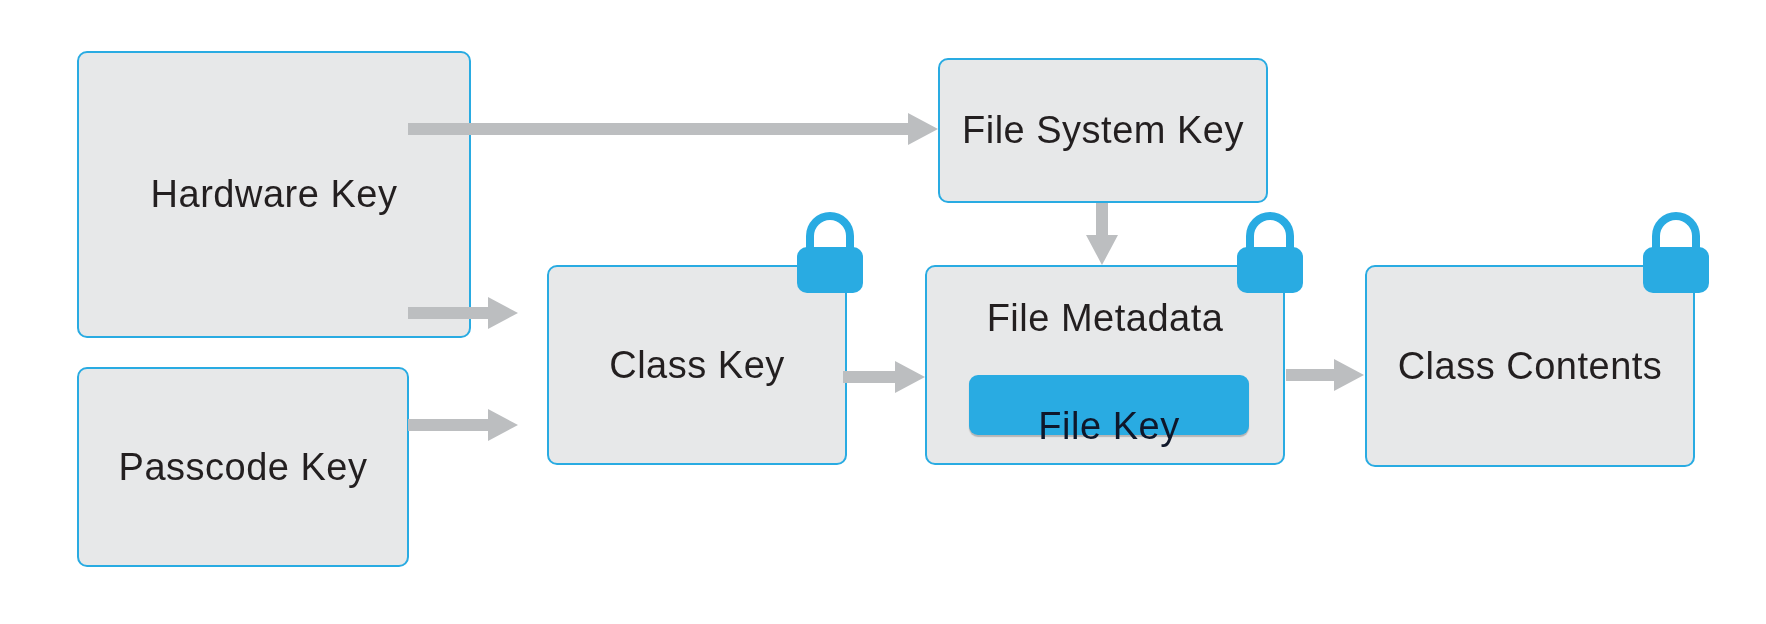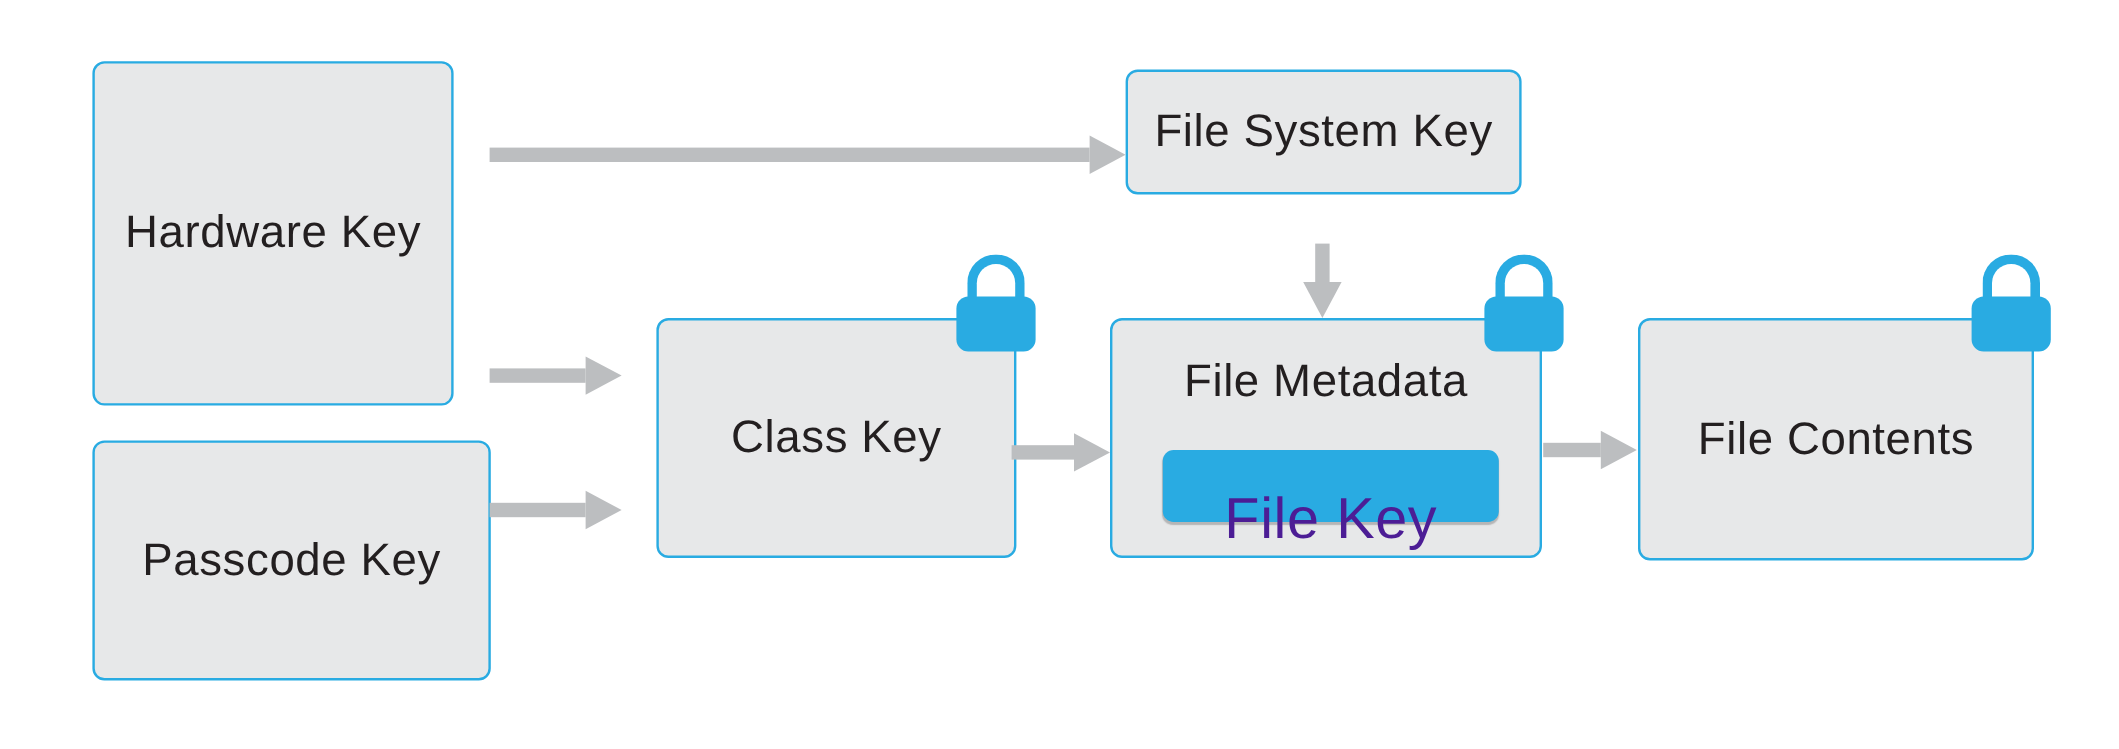--- a/index.html
+++ b/index.html
@@ -28,43 +28,43 @@
     display:flex;
     align-items:center;
     justify-content:center;
   }
   .node .label{
     font-size:38px;
     color:var(--ink);
     letter-spacing:0.5px;
     white-space:nowrap;
   }
-  .hardware-key   {left:77px;  top:51px;  width:301px; height:287px;}
+  .hardware-key   {left:77px;  top:51px;  width:394px; height:287px;}
   .passcode-key   {left:77px;  top:367px; width:332px; height:200px;}
   .class-key      {left:547px; top:265px; width:300px; height:200px;}
-  .file-system-key{left:938px; top:58px;  width:330px; height:104px;}
+  .file-system-key{left:938px; top:58px;  width:330px; height:145px;}
   .file-contents  {left:1365px;top:265px; width:330px; height:202px;}
 
   .file-metadata  {left:925px; top:265px; width:360px; height:200px; display:block;text-decoration:underline;}
   .file-metadata .label{
     position:absolute; left:0; right:0; top:30px;
     text-align:center;
   }
   .file-key-btn{
     position:absolute;
     left:42px; top:108px;
     width:280px; height:60px;
     background:var(--blue);
     border-radius:9px;
     box-shadow:0 2px 1px rgba(35,31,32,0.25);
     display:flex; align-items:center; justify-content:center;
   }
   .file-key-btn .label{
-    color:#4c1d95;
-    font-size:48px;
+    color:#0f172a;
+    font-size:38px;
   }
 
   
   .lock{position:absolute;width:66px;height:81px;}
   .lock .shackle{
     position:absolute; top:0; left:9px;
     width:32px; height:36px;
     border:8px solid var(--blue);
     border-bottom:none;
     border-radius:24px 24px 0 0;
@@ -140,21 +140,21 @@
   </div>
 
   <div class="node file-metadata">
     <span class="label">File Metadata</span>
     <div class="file-key-btn">
       <span class="label">File Key</span>
     </div>
   </div>
 
   <div class="node file-contents">
-    <span class="label">File Contents</span>
+    <span class="label">Class Contents</span>
   </div>
 
   <div class="lock lock-class">
     <div class="shackle"></div>
     <div class="body"></div>
     <div class="keyhole"></div>
     <div class="keyhole-stem"></div>
   </div>
   <div class="lock lock-metadata">
     <div class="shackle"></div>

